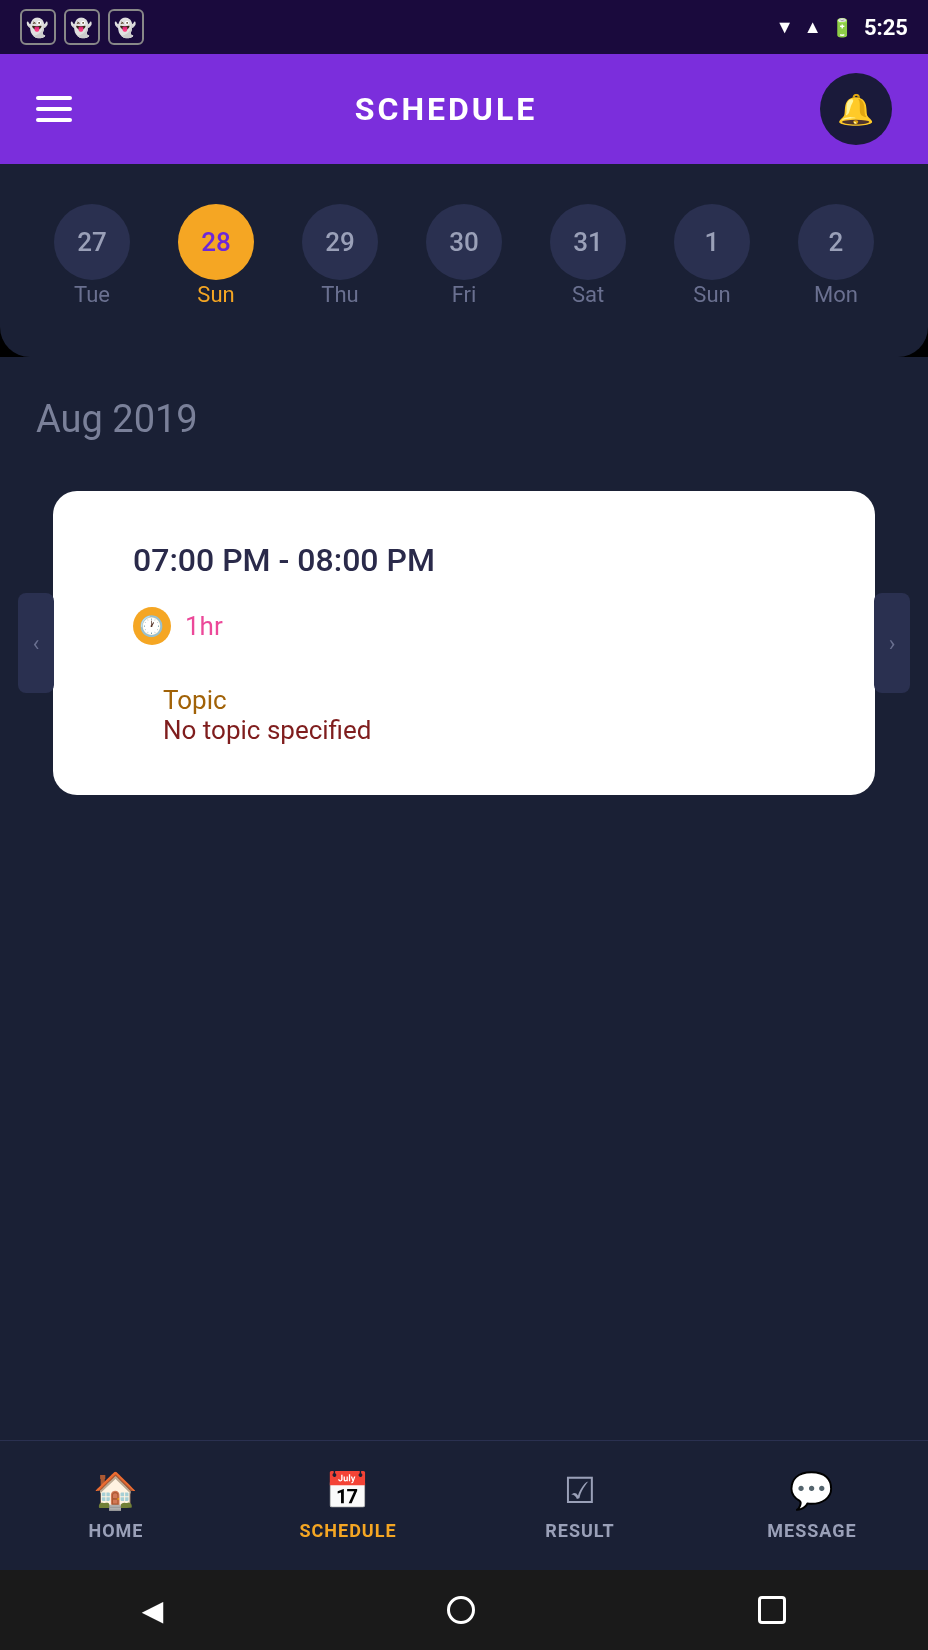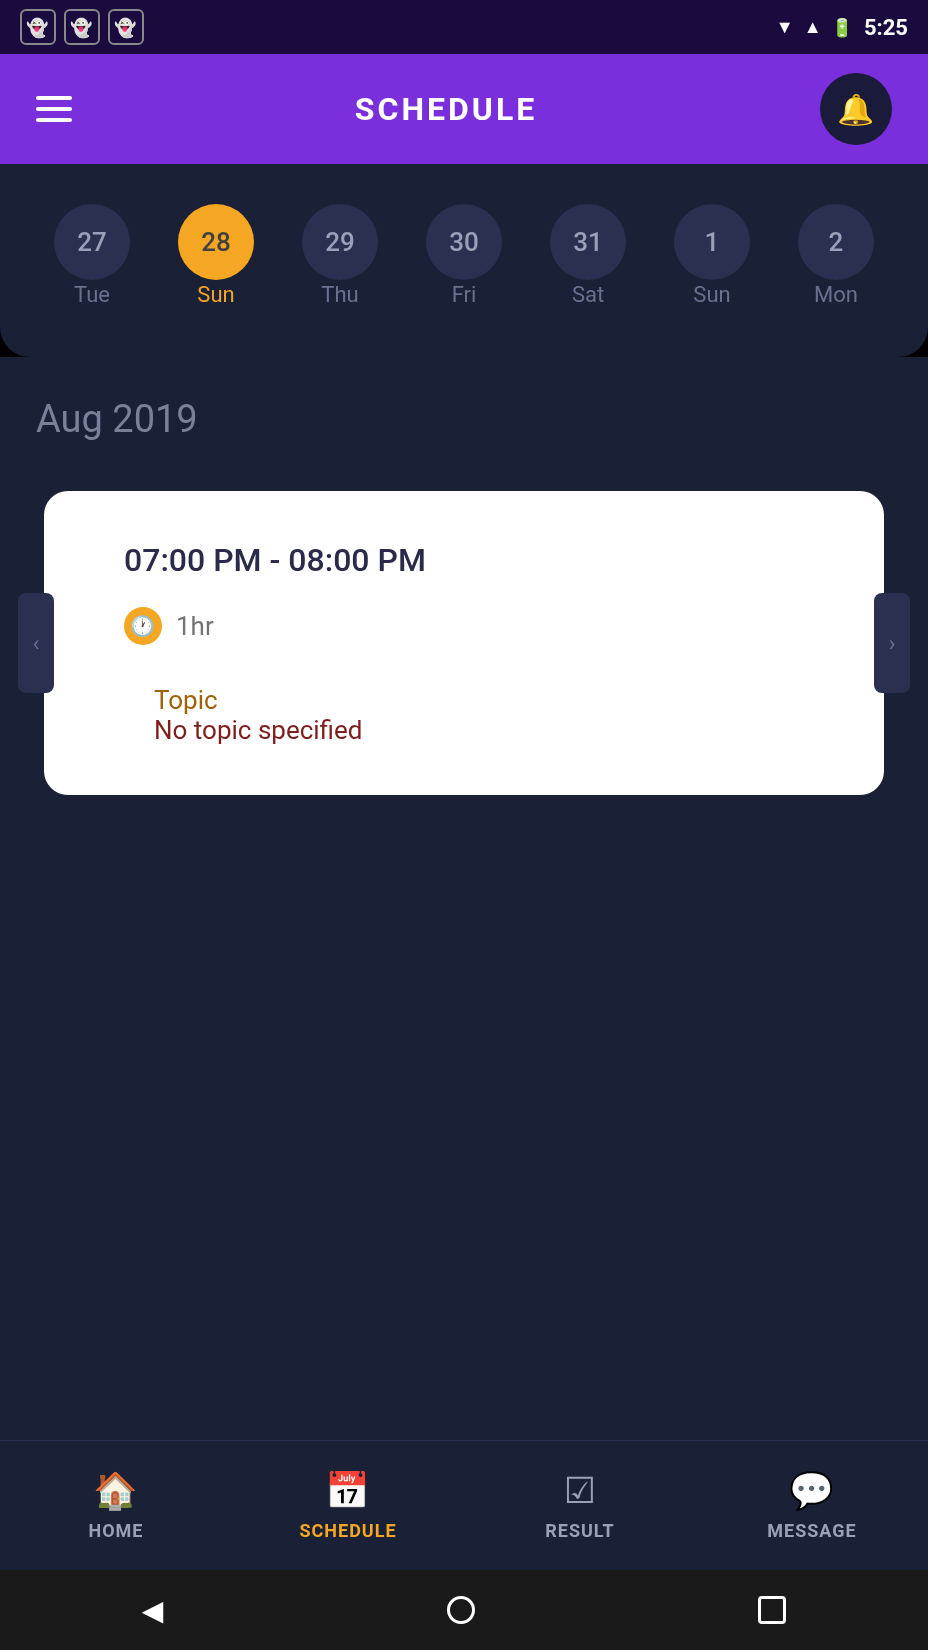--- a/index.html
+++ b/index.html
@@ -122,21 +122,21 @@
       background: #2a3050;
       display: flex;
       align-items: center;
       justify-content: center;
       font-size: 26px;
       color: #9aa0b8;
       font-weight: 500;
     }
     .day-number-circle.active {
       background: #f5a623;
-      color: #404040;
+      color: #6d28d9;
     }
     .day-label {
       color: #6a7090;
       font-size: 22px;
     }
     .day-label.active {
       color: #f5a623;
     }
 
     
@@ -177,21 +177,21 @@
       cursor: pointer;
       z-index: 2;
     }
     .side-arrow-left { left: -18px; }
     .side-arrow-right { right: -18px; }
 
     .event-card {
       background: white;
       border-radius: 24px;
       padding: 50px 80px;
-      margin: 0 8px;
+      margin: 0 17px;
     }
     .event-time {
       font-size: 32px;
       color: #2a2a4a;
       font-weight: 500;
       margin-bottom: 28px;
     }
     .event-duration-row {
       display: flex;
       align-items: center;
@@ -203,21 +203,21 @@
       height: 38px;
       border-radius: 50%;
       background: #f5a623;
       display: flex;
       align-items: center;
       justify-content: center;
       color: white;
       font-size: 20px;
     }
     .duration-text {
-      color: #737373;
+      color: #ec4899;
       font-size: 26px;
     }
     .event-subject-row {
       margin-left: 30px;
     }
     .event-subject {
       font-size: 32px;
       color: #2a2a4a;
       font-weight: bold;
     }

